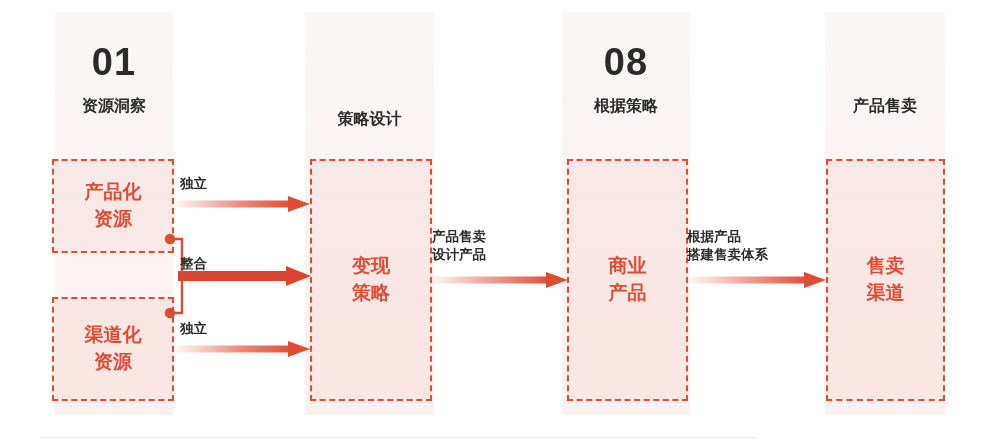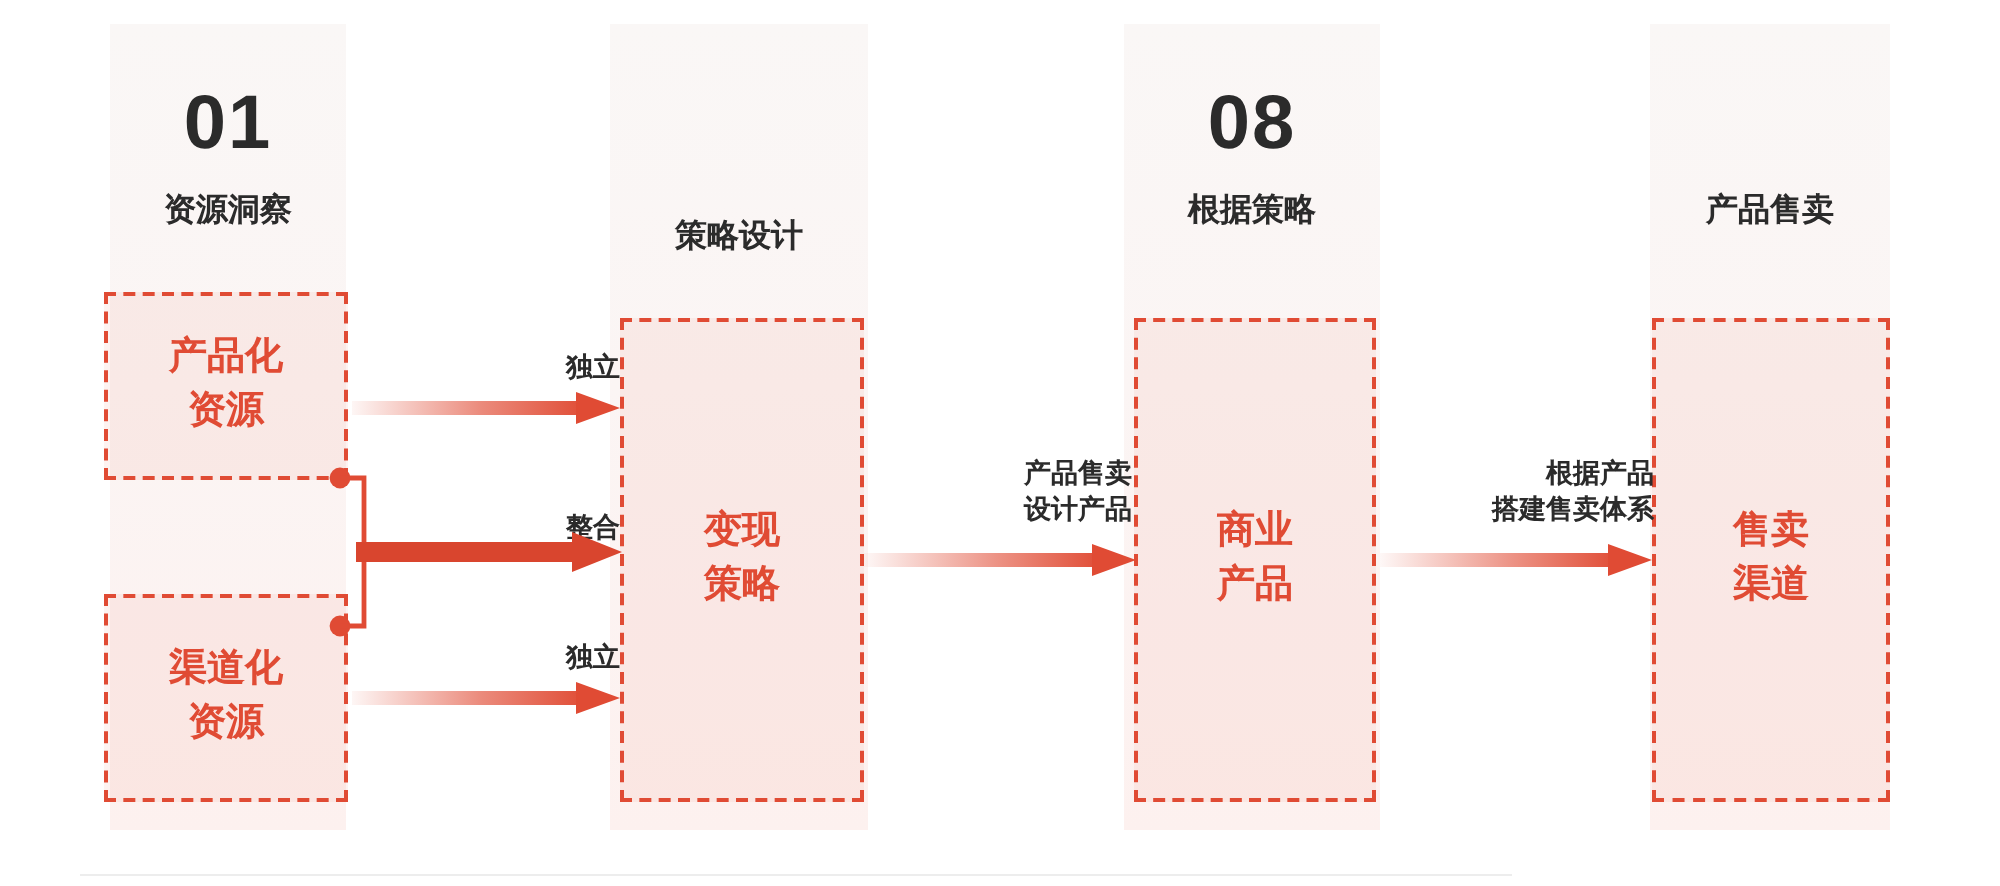--- a/index.html
+++ b/index.html
@@ -68,21 +68,21 @@
     text-align: center;
     white-space: pre-line;
   }
 
   
   .arrow {
     position: absolute;
   }
   .arrow-label {
     position: absolute;
-    text-align: right;
+    text-align: left;
     color: #2b2b2b;
     font-size: 13.5px;
     font-weight: bold;
     line-height: 1.35;
     white-space: pre-line;
   }
 
   
   .bracket {
     position: absolute;
@@ -111,21 +111,21 @@
   <div class="col-num" style="left:55px;  top:43px; width:118px;">01</div>
   <div class="col-title" style="left:35px;  top:98px; width:158px;">资源洞察</div>
 
   <div class="col-title" style="left:290px; top:98px; width:159px;margin-top:13px;">策略设计</div>
 
   <div class="col-num" style="left:562px; top:43px; width:128px;">08</div>
   <div class="col-title" style="left:547px; top:98px; width:158px;">根据策略</div>
 
   <div class="col-title" style="left:806px; top:98px; width:158px;">产品售卖</div>
 
-  <div class="node" style="left:52px; top:146px; width:122px; height:94px;">
+  <div class="node" style="left:52px; top:159px; width:122px; height:94px;">
     <div class="node-label">产品化
 资源</div>
   </div>
 
   <div class="node" style="left:52px; top:297px; width:122px; height:104px;">
     <div class="node-label">渠道化
 资源</div>
   </div>
 
   <div class="node" style="left:310px; top:159px; width:122px; height:242px;">

